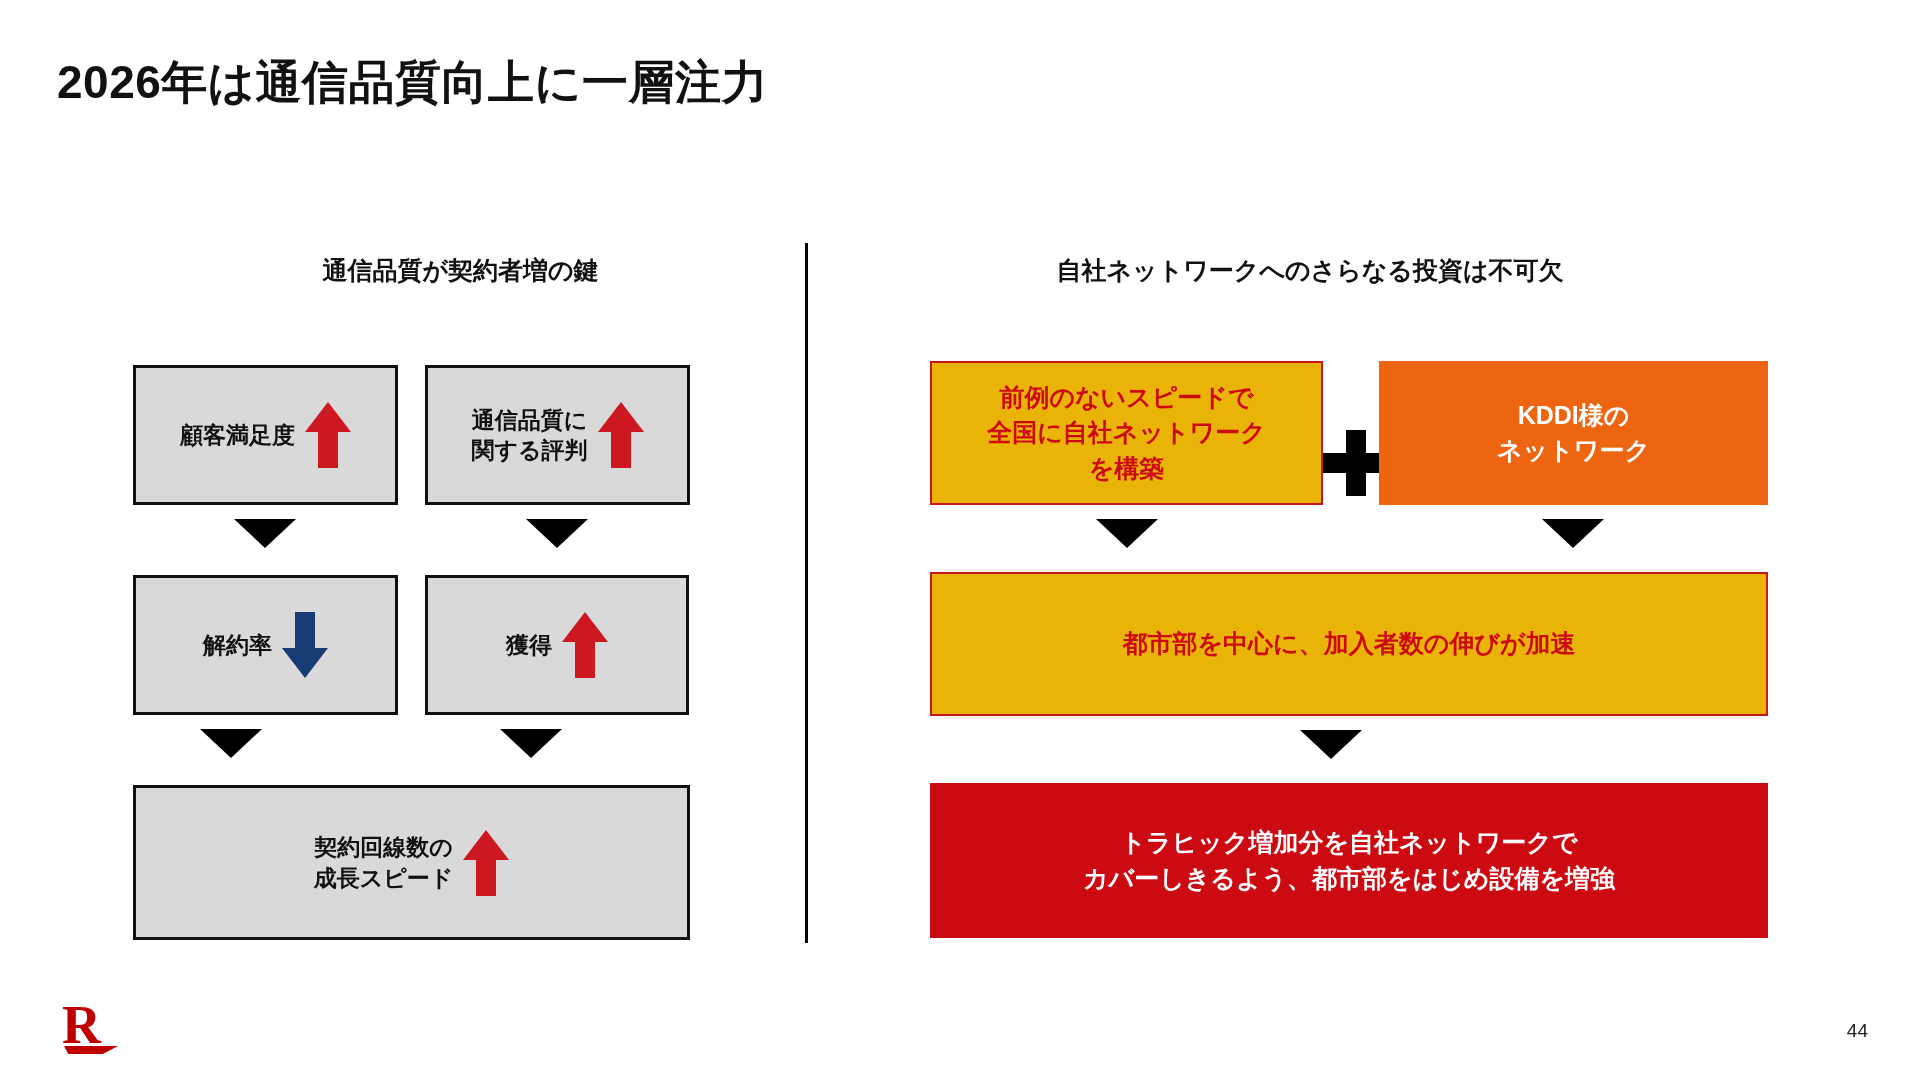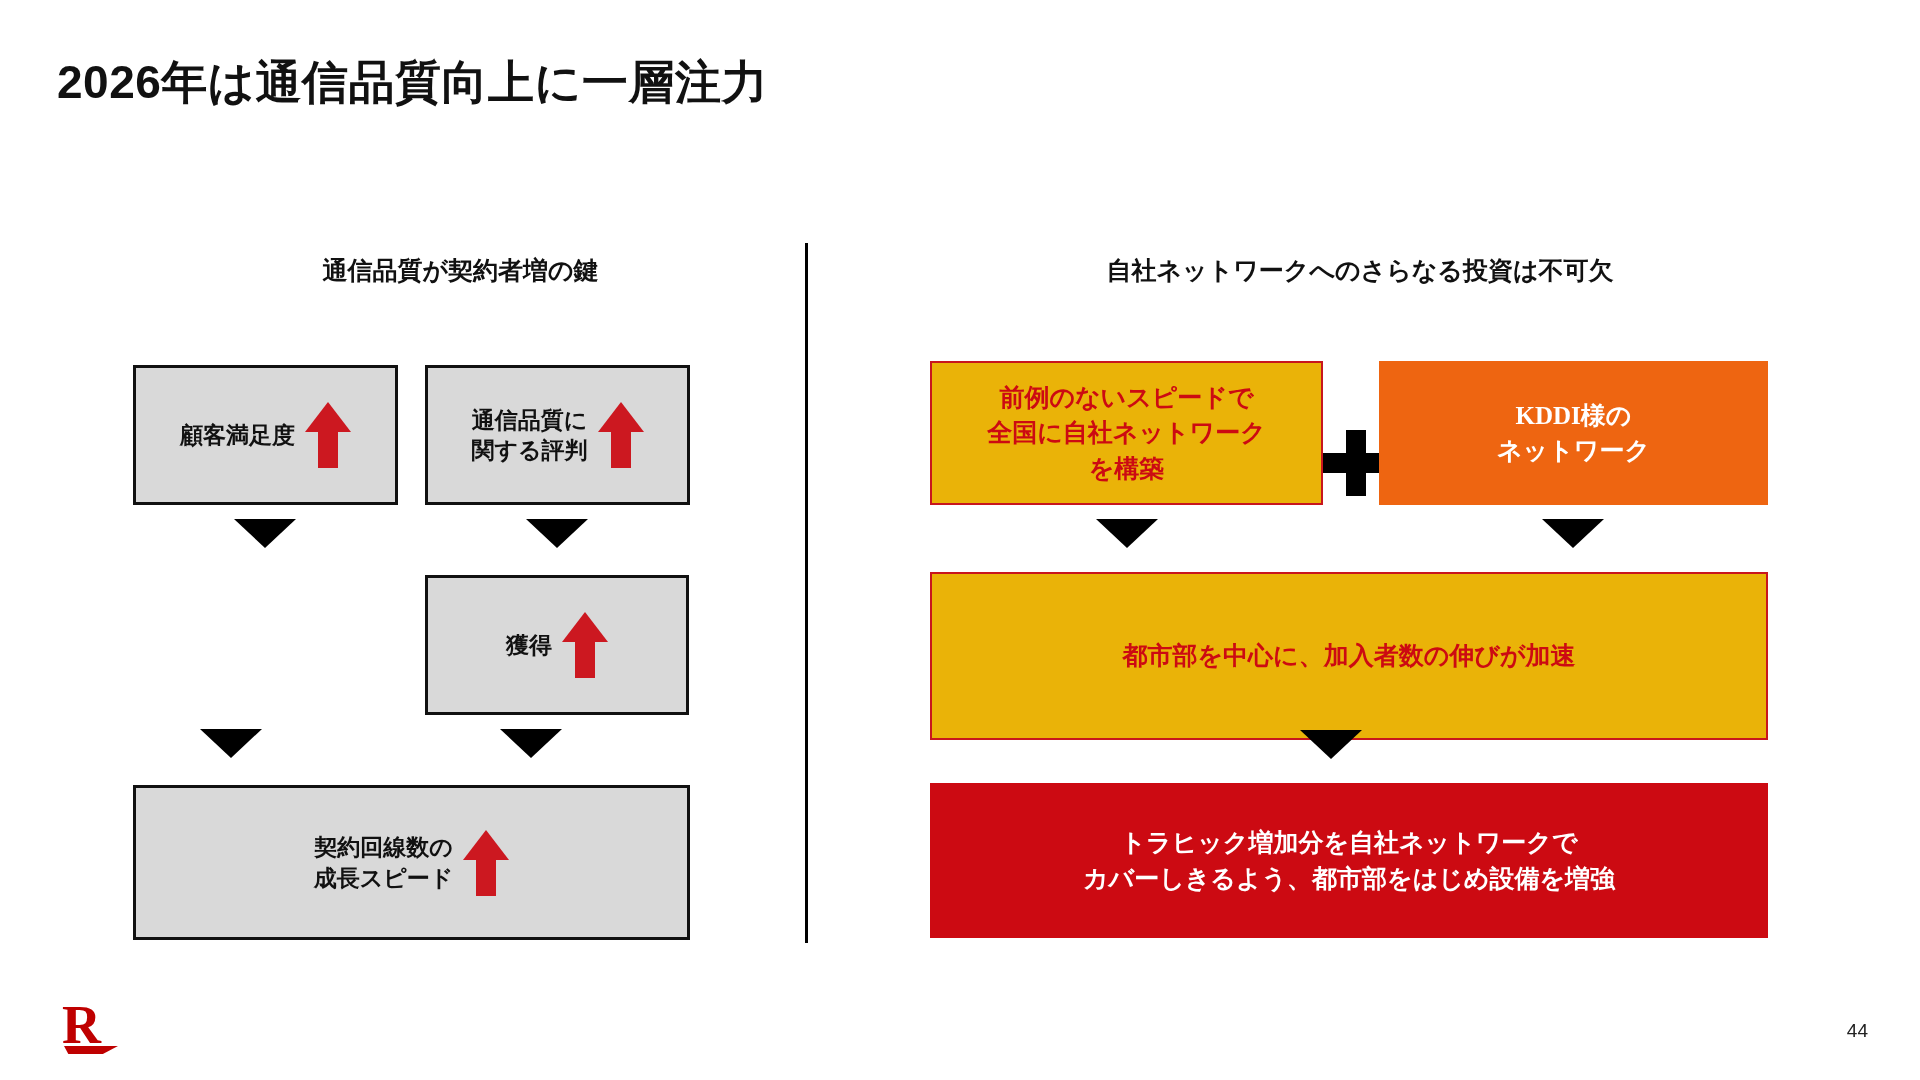--- a/index.html
+++ b/index.html
@@ -33,21 +33,21 @@
   
   .col-header {
     position:absolute;
     font-size:25px;
     font-weight:bold;
     color:#111111;
     white-space:nowrap;
     text-align:center;
   }
   #left-header  { left:213px; top:254px; width:495px; }
-  #right-header { left:1035px; top:254px; width:650px; }
+  #right-header { left:985px; top:254px; width:650px; }
 
   
   #left-panel { position:absolute; left:0; top:0; width:805px; height:1080px; }
 
   .grey-box {
     position:absolute;
     background:#d9d9d9;
     border:3px solid #111111;
     display:flex;
     align-items:center;
@@ -126,21 +126,21 @@
     font-weight:bold;
     line-height:1.42;
     white-space:pre-line;
   }
   .pink {
     background:#eab308;
     border:2px solid #c8161d;
   }
   .pink .r-text { color:#cc0a12; }
   .orange { background:#ee6511; }
-  .orange .r-text { color:#ffffff;font-family:Liberation Serif, serif; }
+  .orange .r-text { color:#ffffff; }
   .solid-red { background:#cc0a12; }
   .solid-red .r-text { color:#ffffff; }
 
   #plus-sign {
     position:absolute;
     left:1323px; top:430px;
     width:66px; height:66px;
   }
   #plus-sign::before {
     content:"";
@@ -194,20 +194,26 @@
     <div class="grey-inner">
       <span class="grey-label">通信品質に
 関する評判</span>
       <span class="arrow-up" style="--ac:#cc1820;"></span>
     </div>
   </div>
 
   <div class="connector" style="left:234px; top:519px;"></div>
   <div class="connector" style="left:526px; top:519px;"></div>
 
+  <div class="grey-box" style="left:133px; top:575px; width:265px; height:140px;">
+    <div class="grey-inner">
+      <span class="grey-label">解約率</span>
+      <span class="arrow-down" style="--ac:#173b72;"></span>
+    </div>
+  </div>
 
   <div class="grey-box" style="left:425px; top:575px; width:264px; height:140px;">
     <div class="grey-inner">
       <span class="grey-label">獲得</span>
       <span class="arrow-up" style="--ac:#cc1820;"></span>
     </div>
   </div>
 
   <div class="connector" style="left:200px; top:729px;"></div>
   <div class="connector" style="left:500px; top:729px;"></div>
@@ -234,21 +240,21 @@
   <div id="plus-sign"></div>
 
   <div class="r-box orange" style="left:1379px; top:361px; width:389px; height:144px;">
     <span class="r-text">KDDI様の
 ネットワーク</span>
   </div>
 
   <div class="connector" style="left:1096px; top:519px;"></div>
   <div class="connector" style="left:1542px; top:519px;"></div>
 
-  <div class="r-box pink" style="left:930px; top:572px; width:838px; height:168px;text-align:center;">
+  <div class="r-box pink" style="left:930px; top:572px; width:838px; height:144px;text-align:center;">
     <span class="r-text">都市部を中心に、加入者数の伸びが加速</span>
   </div>
 
   <div class="connector" style="left:1300px; top:730px;"></div>
 
   <div class="r-box solid-red" style="left:930px; top:783px; width:838px; height:155px;">
     <span class="r-text">トラヒック増加分を自社ネットワークで
 カバーしきるよう、都市部をはじめ設備を増強</span>
   </div>
 </div>

